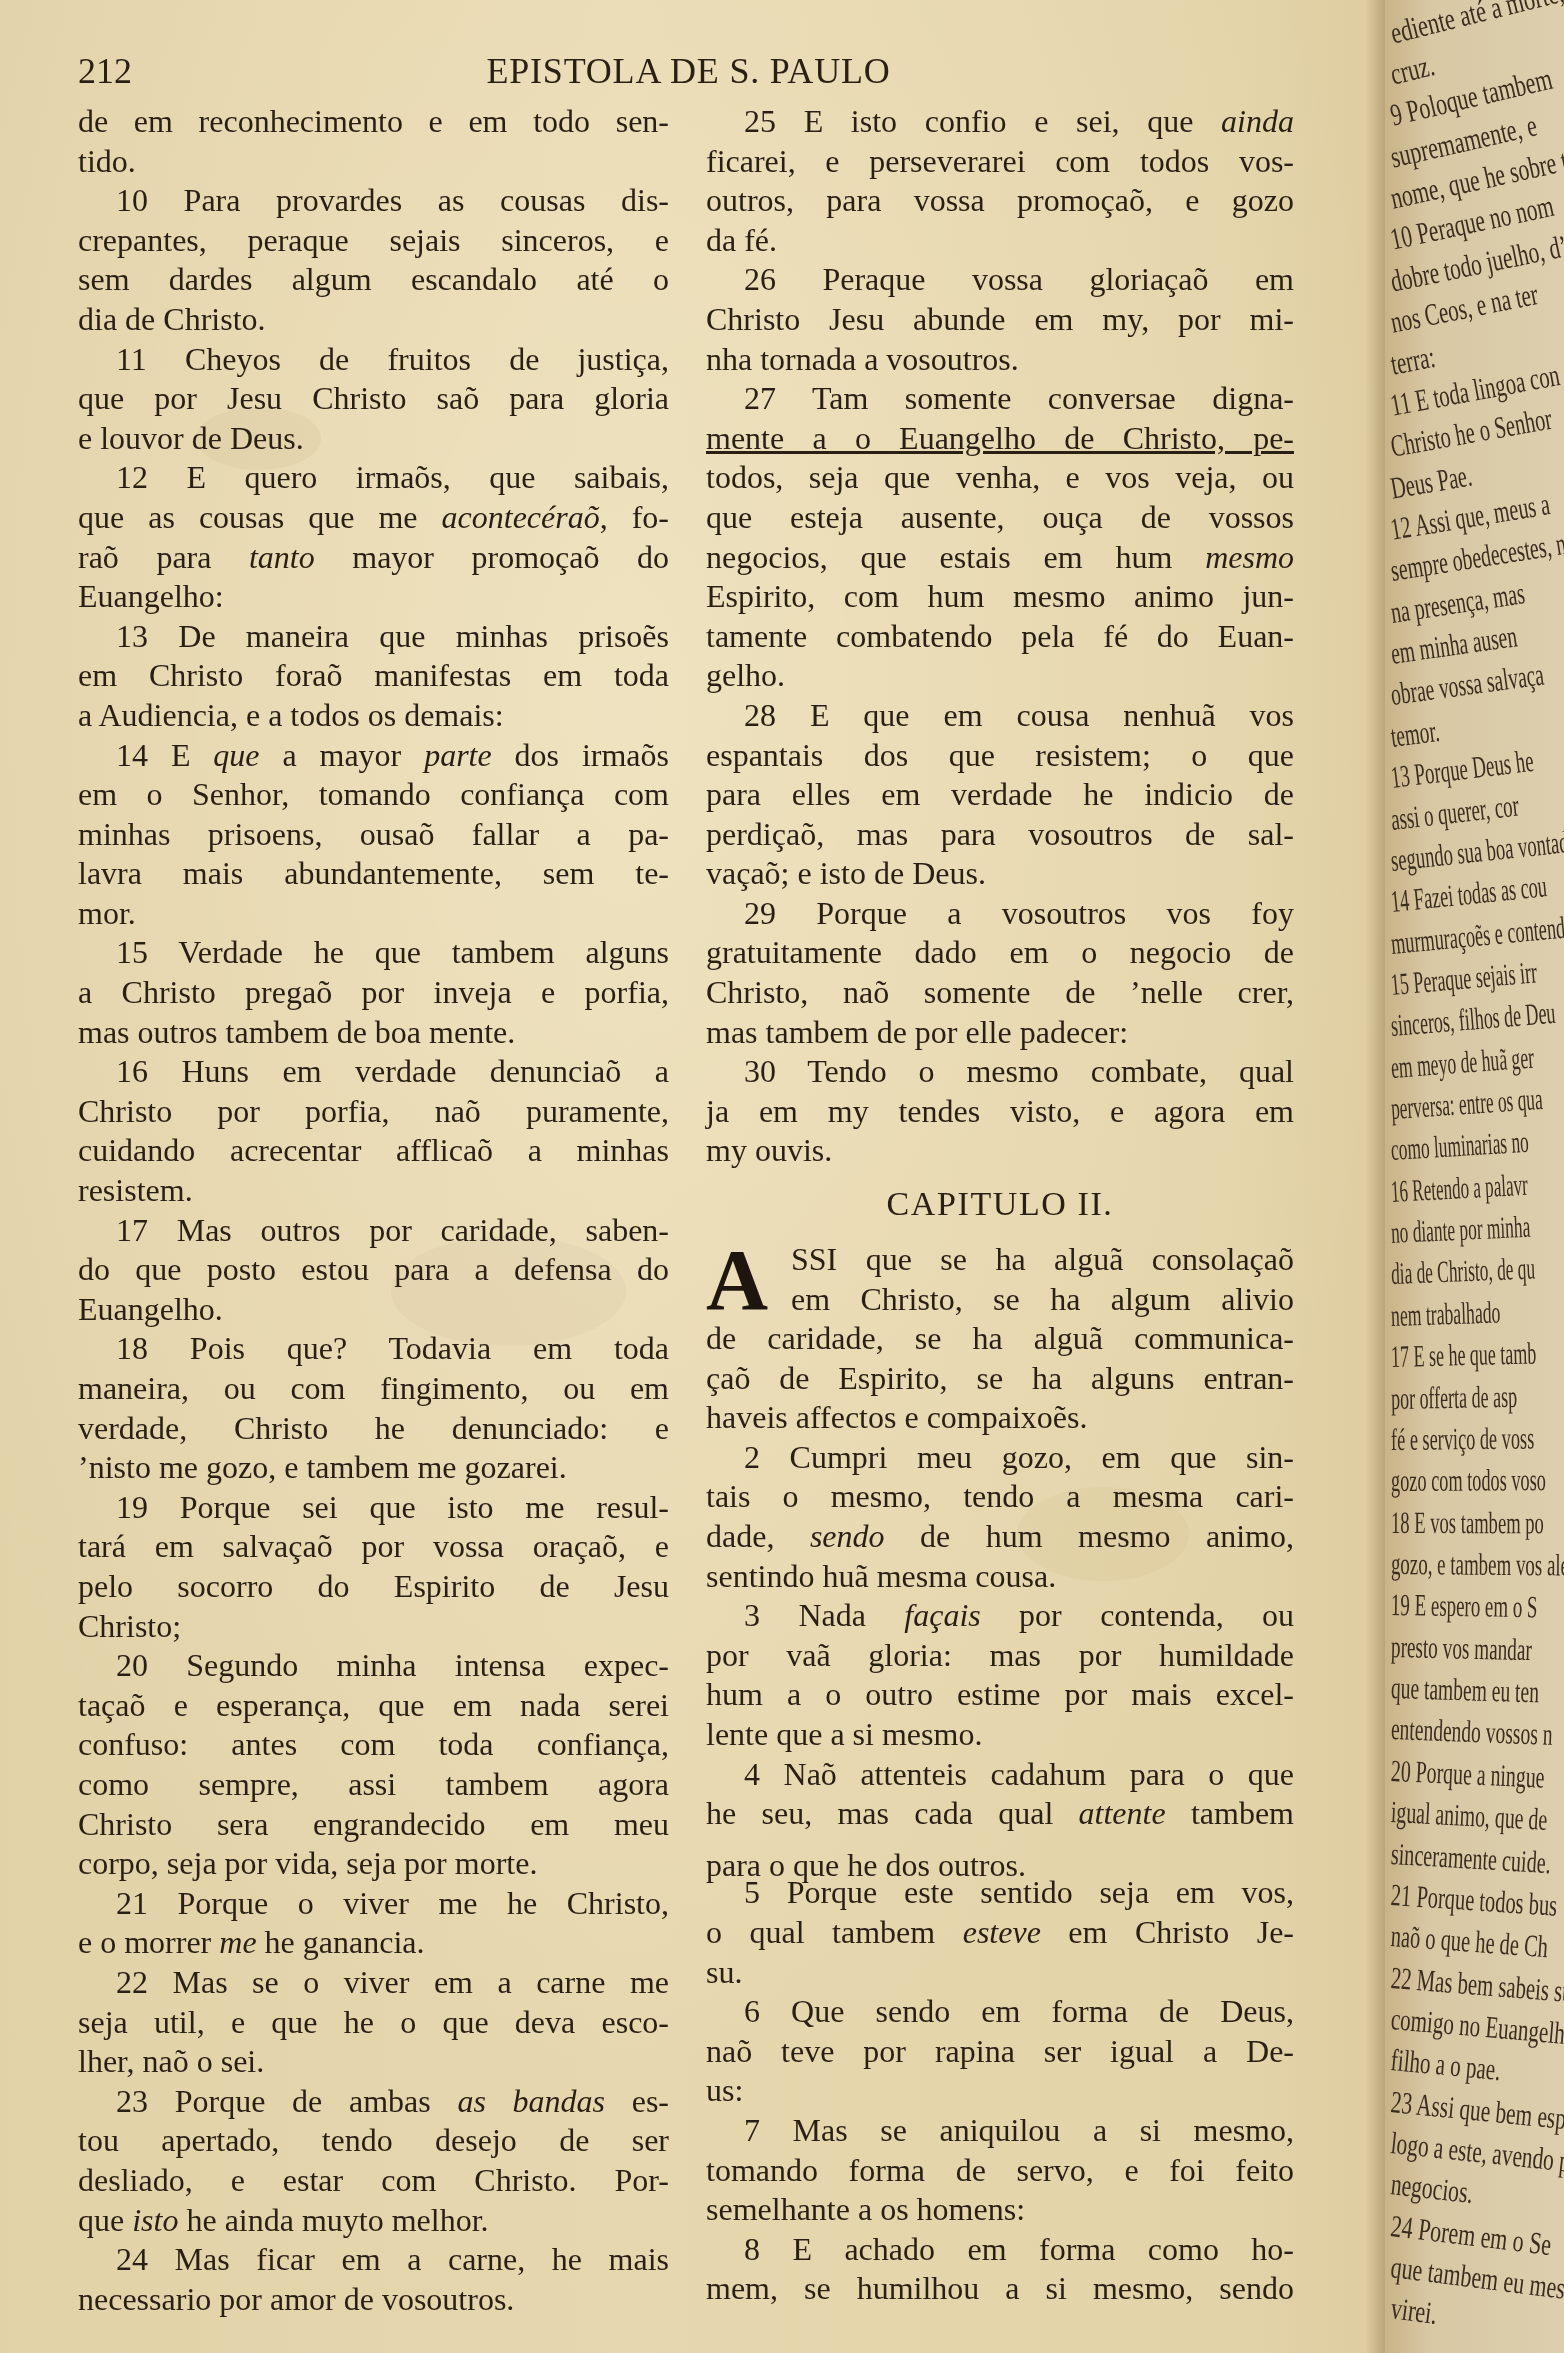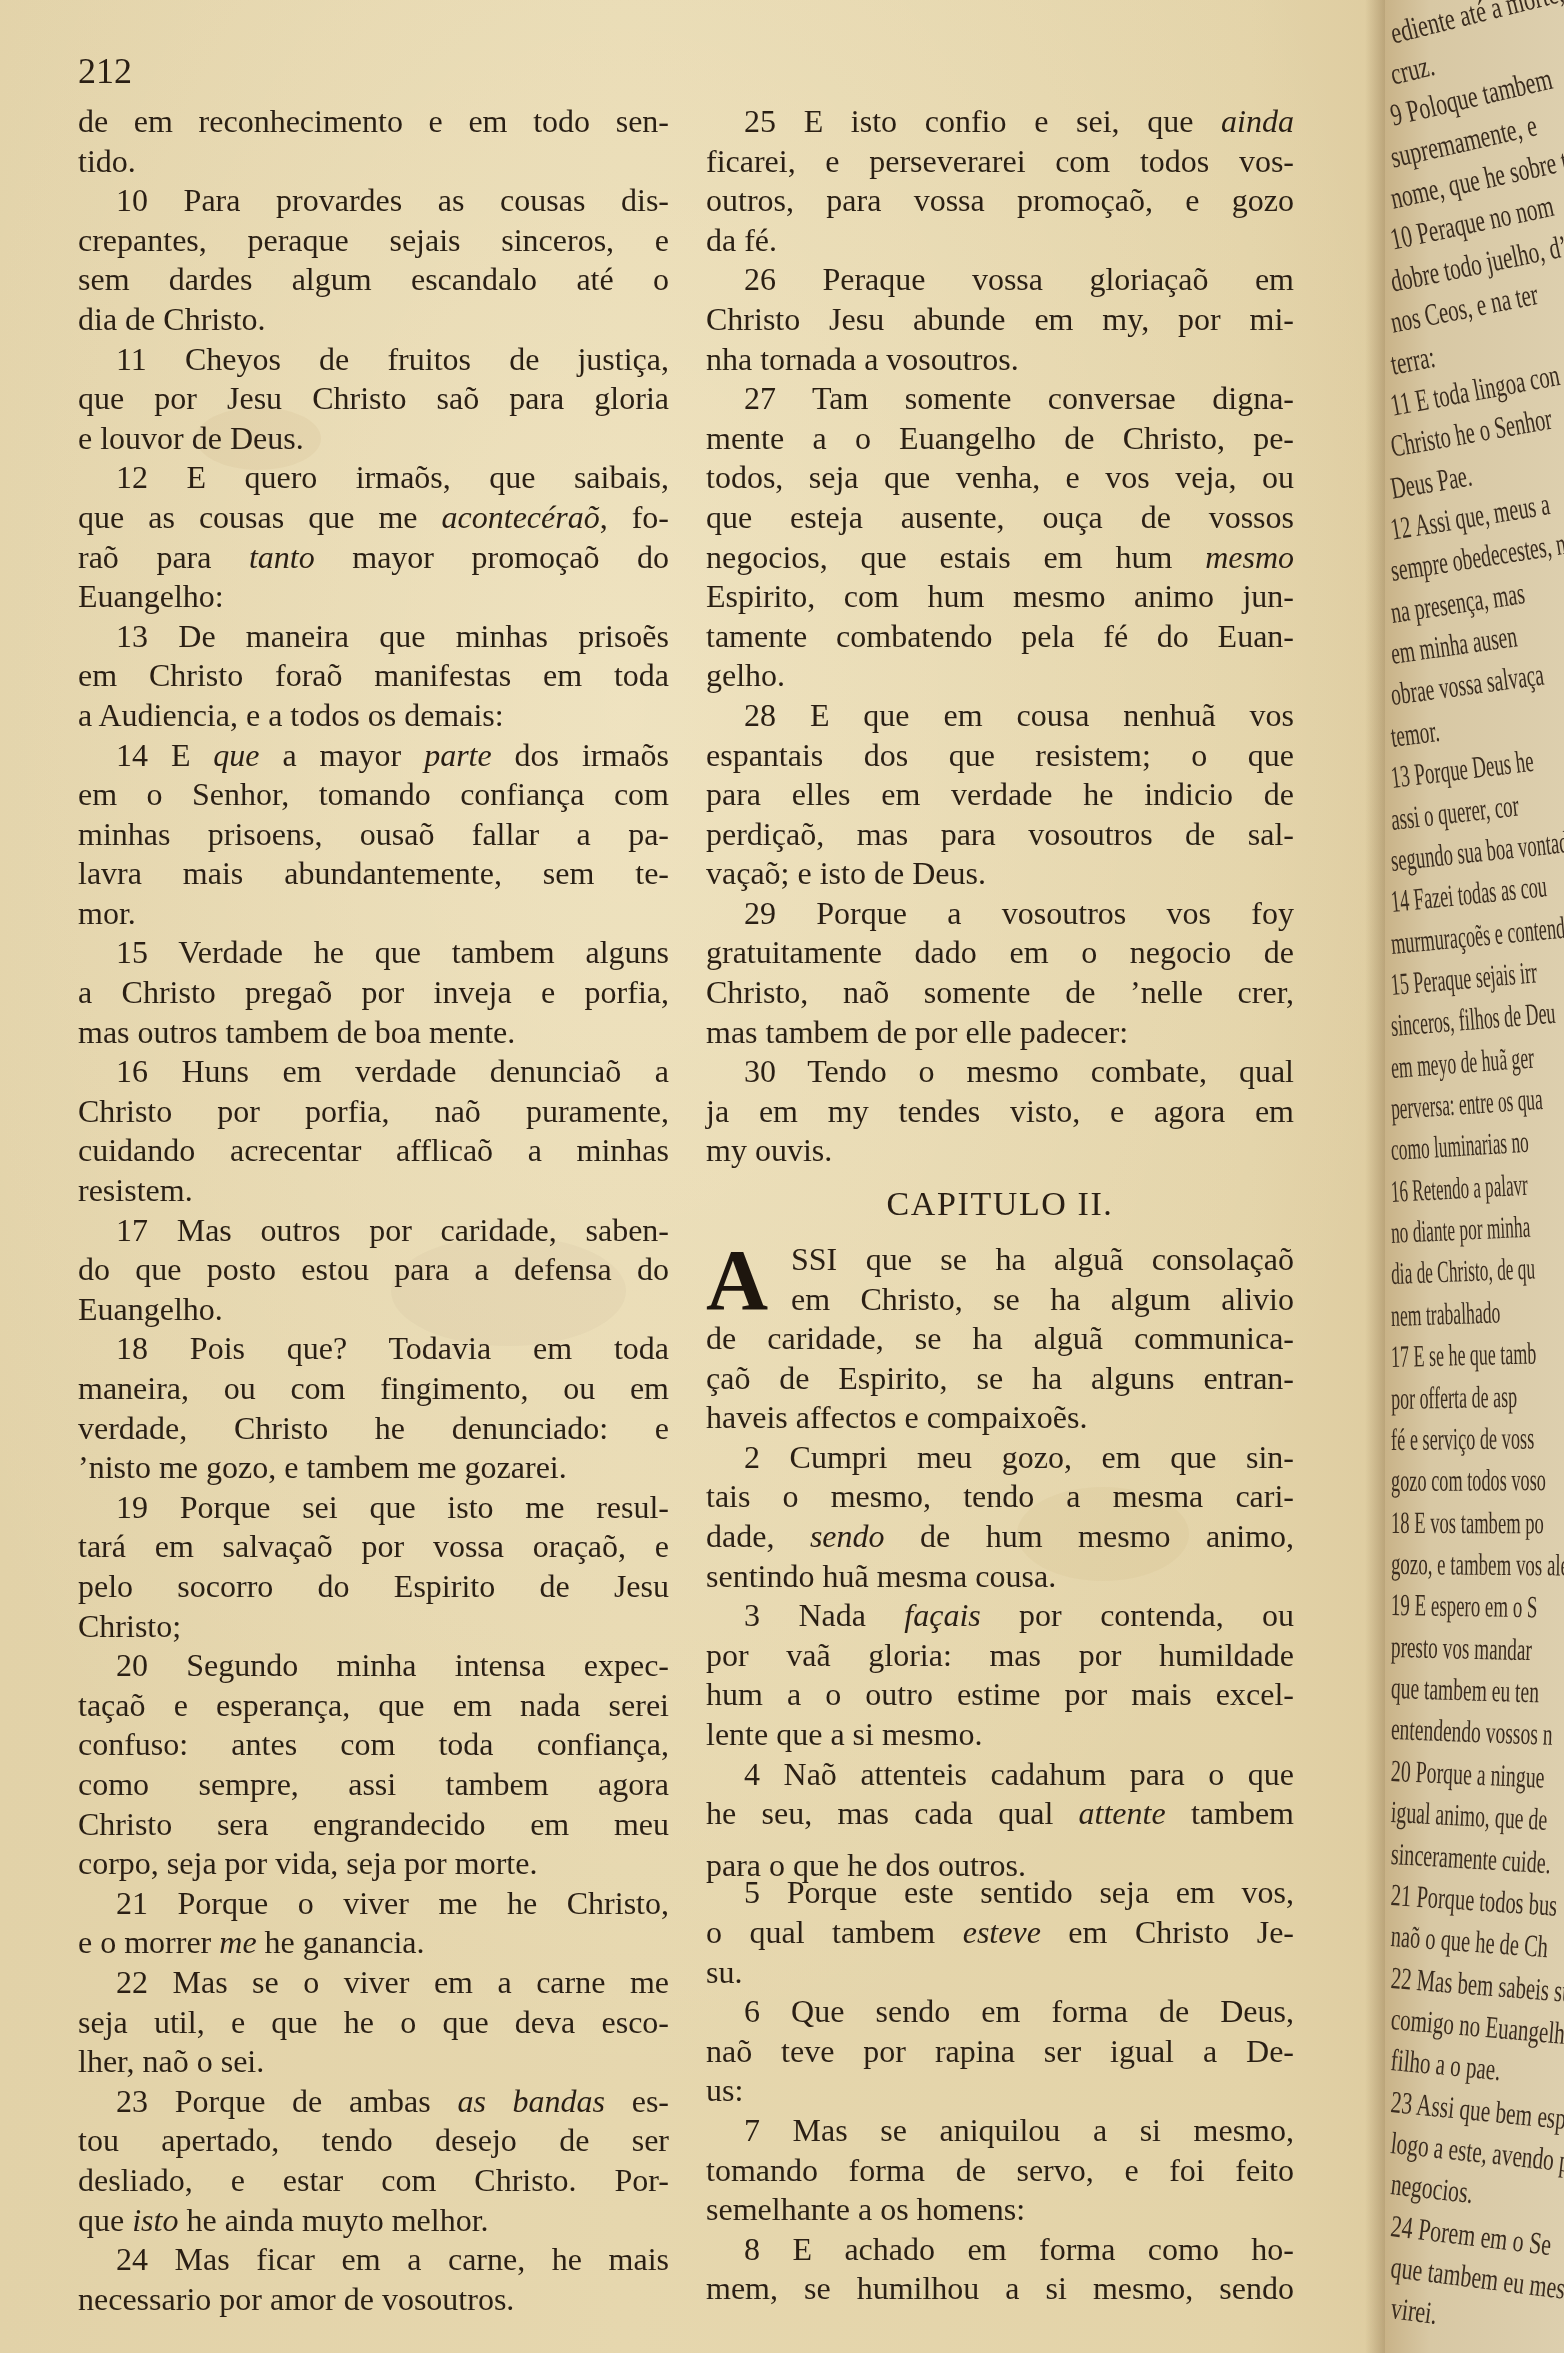--- a/index.html
+++ b/index.html
@@ -69,20 +69,21 @@
 </head>
 <body>
 
 <div class="page">
   <div class="stain" style="left:196px;top:407px;width:125px;height:63px;background:rgba(170,130,70,0.07);"></div>
   <div class="stain" style="left:1017px;top:1487px;width:172px;height:94px;background:rgba(170,130,70,0.06);"></div>
   <div class="stain" style="left:391px;top:1236px;width:235px;height:110px;background:rgba(140,120,90,0.05);"></div>
 
   <div class="running-head">
     <span class="page-number">212</span>
+    <div class="head-title">EPISTOLA DE S. PAULO</div>
   </div>
 
   <div class="col col-left" id="col-left">
       <div class="line" style="top: 0px;">de em reconhecimento e em todo sen-</div>
       <div class="line last" style="top: 40px;">tido.</div>
       <div class="line indent" style="top: 79px;">10 Para provardes as cousas dis-</div>
       <div class="line" style="top: 119px;">crepantes, peraque sejais sinceros, e</div>
       <div class="line" style="top: 158px;">sem dardes algum escandalo até o</div>
       <div class="line last" style="top: 198px;">dia de Christo.</div>
       <div class="line indent" style="top: 238px;">11 Cheyos de fruitos de justiça,</div>
@@ -138,21 +139,21 @@
     </div>
   <div class="col col-right" id="col-right">
       <div class="line indent" style="top: 0px;">25 E isto confio e sei, que <i>ainda</i></div>
       <div class="line" style="top: 40px;">ficarei, e perseverarei com todos vos-</div>
       <div class="line" style="top: 79px;">outros, para vossa promoçaõ, e gozo</div>
       <div class="line last" style="top: 119px;">da fé.</div>
       <div class="line indent" style="top: 158px;">26 Peraque vossa gloriaçaõ em</div>
       <div class="line" style="top: 198px;">Christo Jesu abunde em my, por mi-</div>
       <div class="line last" style="top: 238px;">nha tornada a vosoutros.</div>
       <div class="line indent" style="top: 277px;">27 Tam somente conversae digna-</div>
-      <div class="line" style="top: 317px;">mente a o Euangelho de Christo, pe-</div>
+      <div class="line" style="top: 317px; text-decoration: underline;">mente a o Euangelho de Christo, pe-</div>
       <div class="line" style="top: 356px;">todos, seja que venha, e vos veja, ou</div>
       <div class="line" style="top: 396px;">que esteja ausente, ouça de vossos</div>
       <div class="line" style="top: 436px;">negocios, que estais em hum <i>mesmo</i></div>
       <div class="line" style="top: 475px;">Espirito, com hum mesmo animo jun-</div>
       <div class="line" style="top: 515px;">tamente combatendo pela fé do Euan-</div>
       <div class="line last" style="top: 554px;">gelho.</div>
       <div class="line indent" style="top: 594px;">28 E que em cousa nenhuã vos</div>
       <div class="line" style="top: 634px;">espantais dos que resistem; o que</div>
       <div class="line" style="top: 673px;">para elles em verdade he indicio de</div>
       <div class="line" style="top: 713px;">perdiçaõ, mas para vosoutros de sal-</div>

